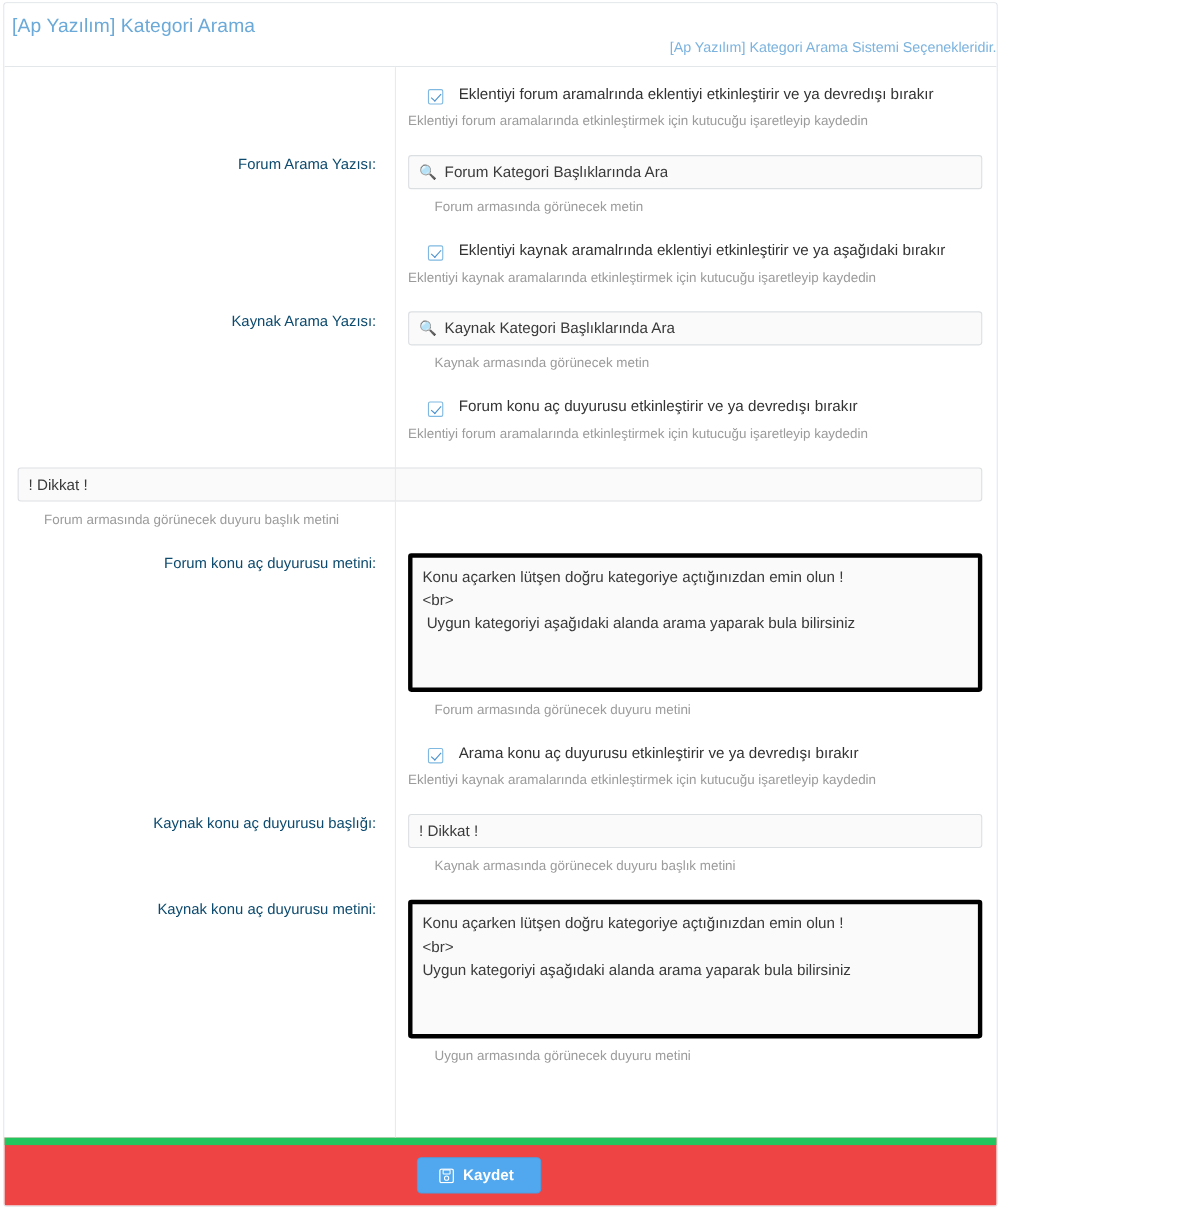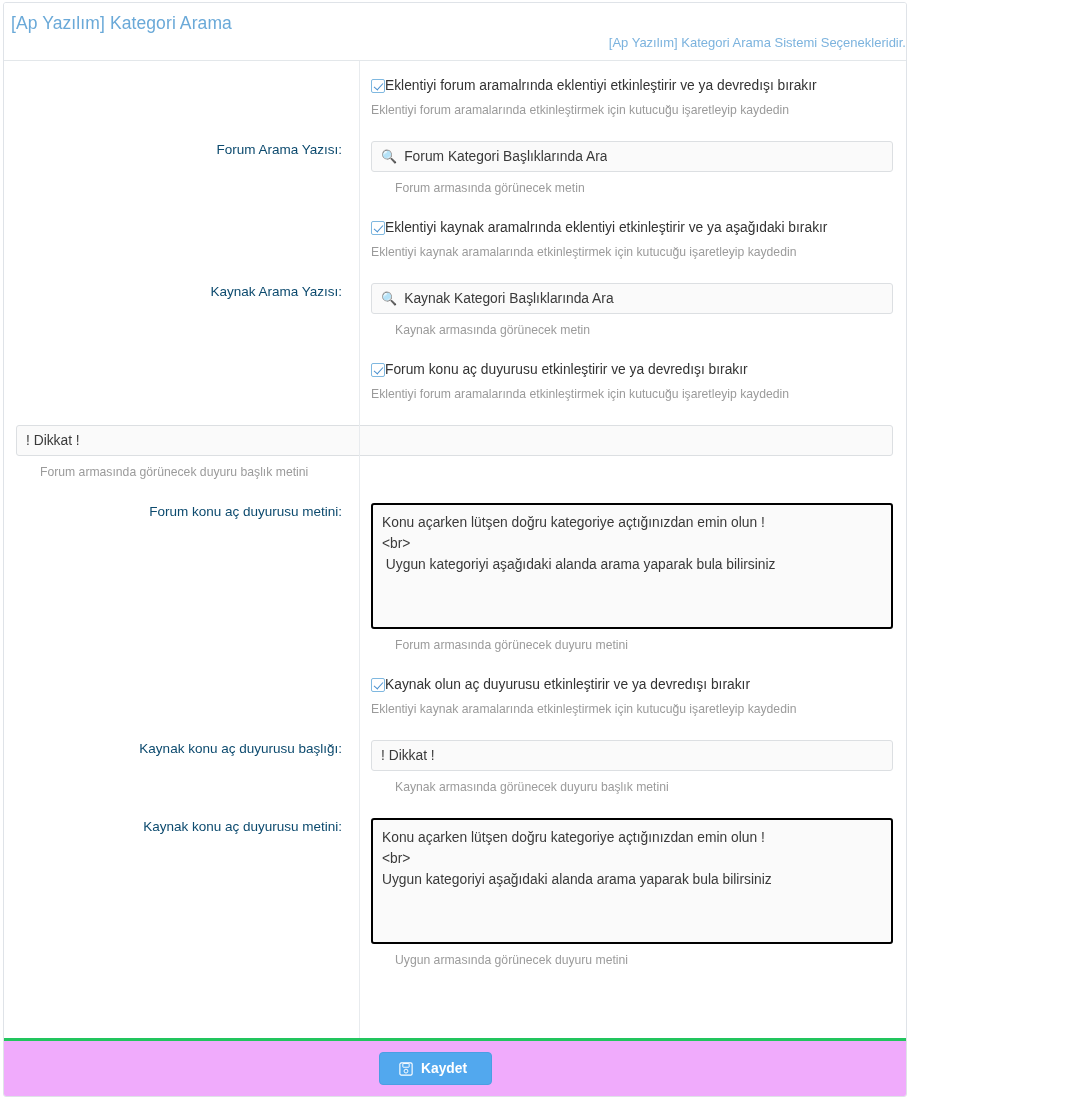--- a/index.html
+++ b/index.html
@@ -86,22 +86,23 @@
   .row-field {
     flex: 1;
     padding-left: 12px;
     padding-right: 13px;
   }
 
   
   .cb-block { padding-top: 16px; }
   .cb-line {
     display: flex;
-    align-items: center;
-    gap: 0;
+    align-items: flex-end;
+    gap: 14px;
+    margin-left: 18px;
   }
   .cb-box {
     width: 14px;
     height: 14px;
     min-width: 14px;
     border: 1px solid #7fb8e0;
     border-radius: 2px;
     background: #ffffff;
     position: relative;
     display: inline-block;
@@ -159,36 +160,36 @@
     font-size: 12.2px;
     line-height: 17px;
     margin-top: 8px;
     margin-left: 24px;
   }
 
   
   .textarea-box {
     width: 100%;
     height: 126px;
-    border: 2px solid #000000;
+    border: 4px solid #000000;
     border-radius: 3px;
     background: #fafafa;
     padding: 7px 9px 7px 9px;
     font-size: 13.8px;
     line-height: 21px;
     color: #3a3a3a;
     white-space: pre-wrap;
     overflow: hidden;
     font-family: "Liberation Sans", sans-serif;
   }
 
   
   .panel-footer {
-    border-top: 3px solid #22c55e;
-    background: #f0abfc;
+    border-top: 7px solid #22c55e;
+    background: #ef4444;
     padding: 11px 0 11px 0;
     display: flex;
   }
   .footer-spacer { width: 375px; min-width: 375px; }
   .save-button {
     background: #52a8ee;
     border: 1px solid #4a9fe3;
     border-radius: 4px;
     color: #ffffff;
     font-size: 13.8px;
@@ -289,21 +290,21 @@
  Uygun kategoriyi aşağıdaki alanda arama yaparak bula bilirsiniz</div>
           <div class="field-help">Forum armasında görünecek duyuru metini</div>
         </div>
       </div>
 
       <div class="row sp-top-2">
         <div class="row-label"></div>
         <div class="row-field">
           <div class="cb-line">
             <span class="cb-box"></span>
-            <span class="cb-label">Kaynak olun aç duyurusu etkinleştirir ve ya devredışı bırakır</span>
+            <span class="cb-label">Arama konu aç duyurusu etkinleştirir ve ya devredışı bırakır</span>
           </div>
           <div class="cb-help">Eklentiyi kaynak aramalarında etkinleştirmek için kutucuğu işaretleyip kaydedin</div>
         </div>
       </div>
 
       <div class="row sp-top-2">
         <div class="row-label">Kaynak konu aç duyurusu başlığı:</div>
         <div class="row-field">
           <div class="text-input">
             <span class="input-value">! Dikkat !</span>

